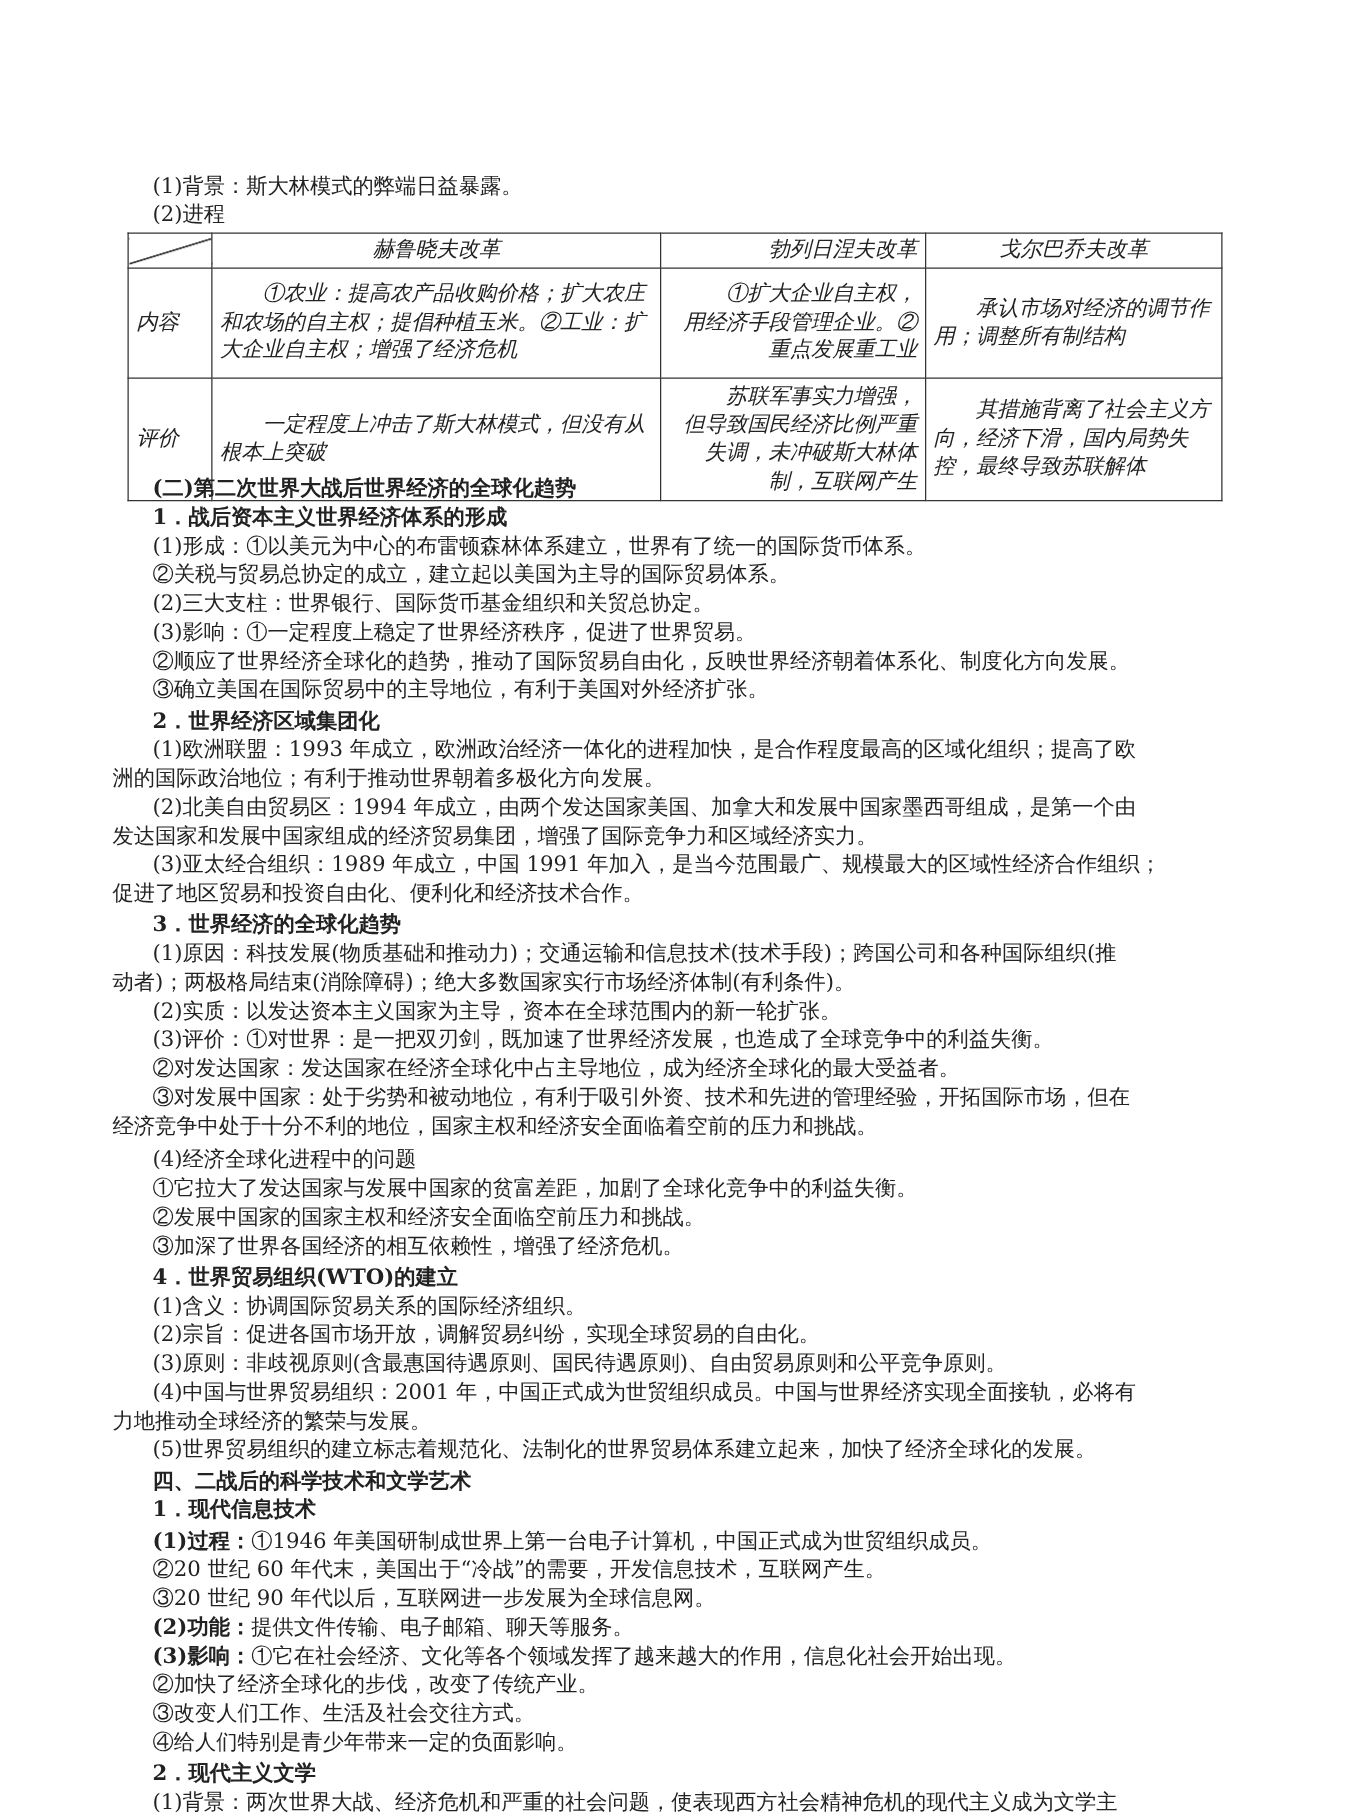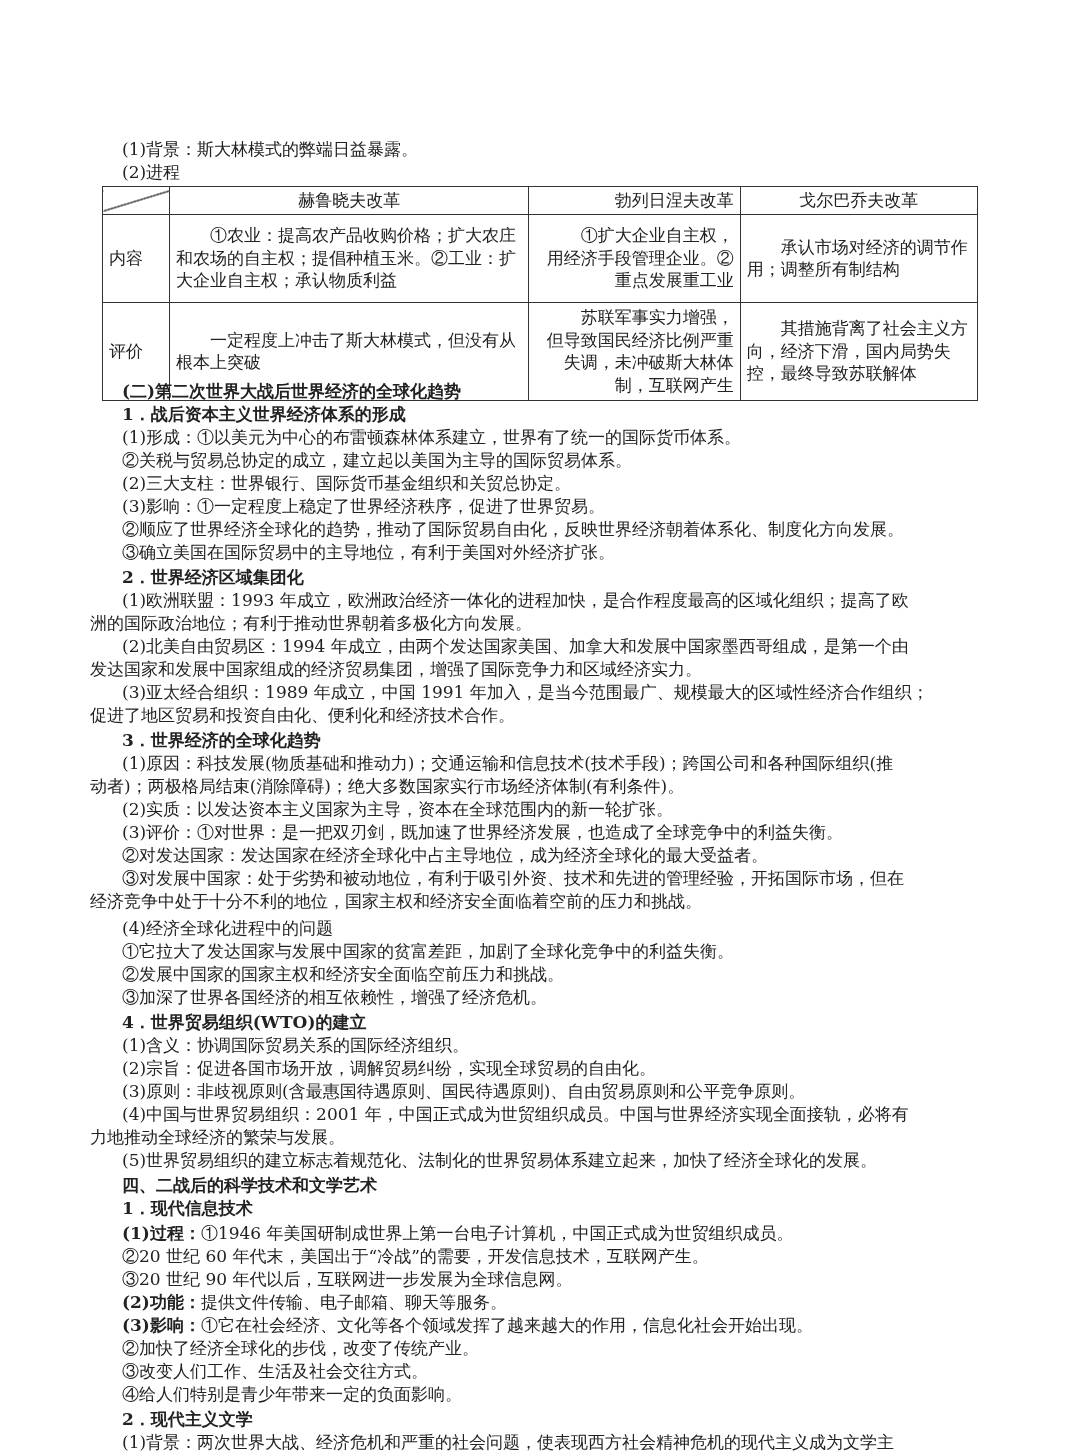--- a/index.html
+++ b/index.html
@@ -12,21 +12,21 @@
   .line {
     position: absolute; left: 0; width: 1080px;
     font-size: 17px; line-height: 22px; white-space: nowrap;
   }
   .bold { font-weight: bold; }
   table.reform {
     position: absolute; left: 102px; top: 136px; width: 876px;
     border-collapse: collapse; font-size: 17px; line-height: 22.5px;
   }
   table.reform td {
-    border: 1.5px solid #333333; padding: 2px 6px; vertical-align: middle;
+    border: 1.5px solid #333333; padding: 2px 6px; vertical-align: middle; font-style: italic;
   }
   td.diag {
     width: 54px; height: 20px; padding: 0;
     background: linear-gradient(to top right, transparent calc(50% - 1px), #333 50%, transparent calc(50% + 1px));
     background: linear-gradient(163deg, transparent 48%, #333 49%, #333 51%, transparent 52%);
   }
   td.rowhead { width: 54px; text-align: left; }
   td.colhead { text-align: center; height: 20px; }
   td.c1 { width: 346px; }
   td.c2 { width: 198px; text-align: right; }
@@ -50,21 +50,21 @@
     <tbody>
         <tr>
       <td class="diag"></td>
       <td class="colhead c1">赫鲁晓夫改革</td>
       <td class="colhead c2">勃列日涅夫改革</td>
       <td class="colhead c3">戈尔巴乔夫改革</td>
     </tr>
     <tr style="height:88px;">
       <td class="rowhead">内容</td>
       <td class="c1">
-            <span class="indent">①农业：提高农产品收购价格；扩大农庄和农场的自主权；提倡种植玉米。②工业：扩大企业自主权；承认物质利益</span>
+            <span class="indent">①农业：提高农产品收购价格；扩大农庄和农场的自主权；提倡种植玉米。②工业：扩大企业自主权；增强了经济危机</span>
           </td>
       <td class="c2">
             <span class="indent">①扩大企业自主权，用经济手段管理企业。②重点发展重工业</span>
           </td>
       <td class="c3">
             <span class="indent">承认市场对经济的调节作用；调整所有制结构</span>
           </td>
     </tr>
     <tr style="height:98px;">
       <td class="rowhead">评价</td>

